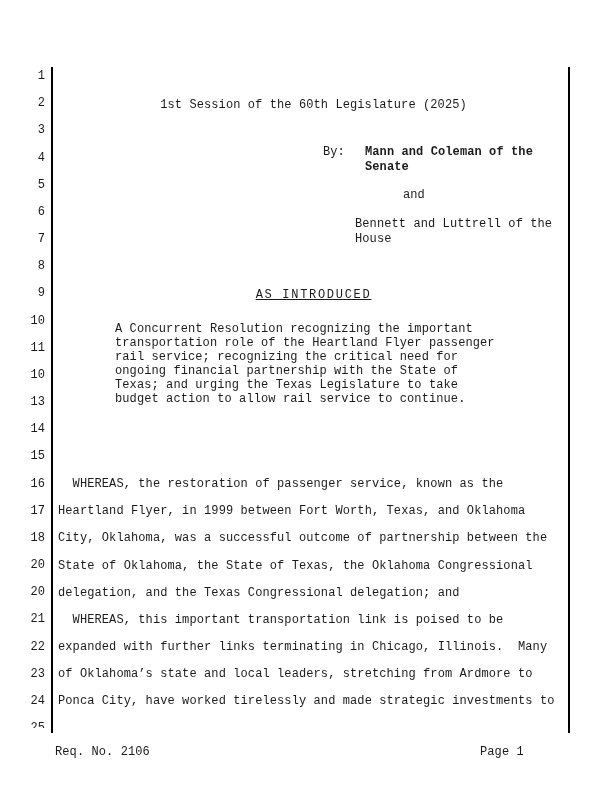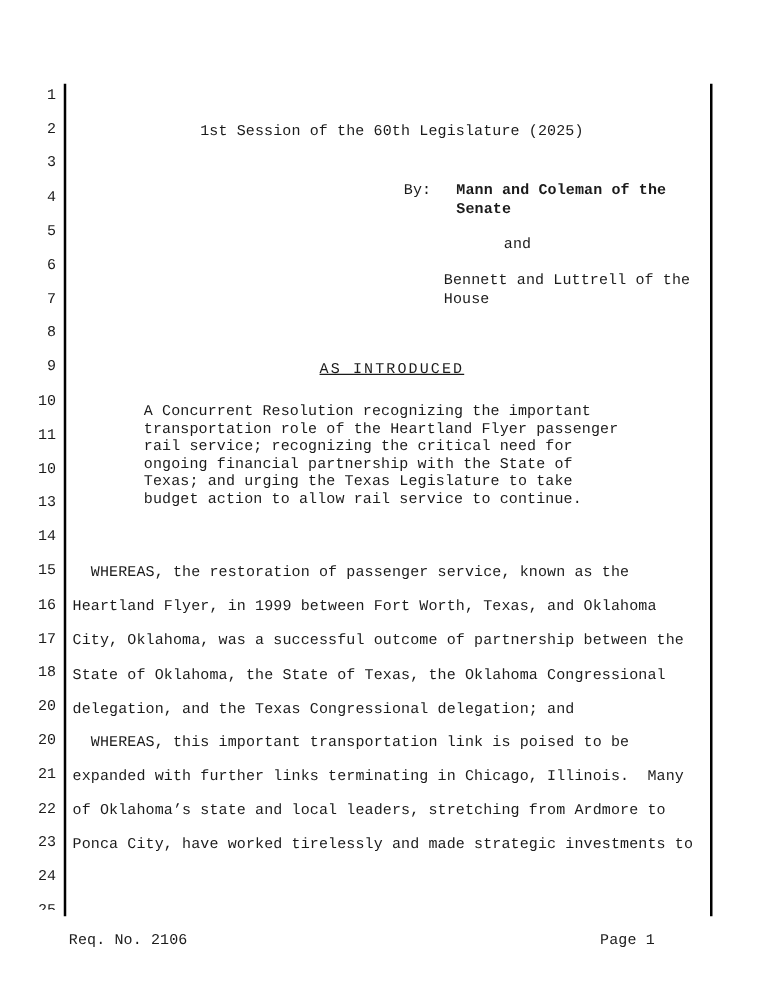--- a/index.html
+++ b/index.html
@@ -117,21 +117,21 @@
   <div class="t single-wide" style="left:355px; top:217px;">Bennett and Luttrell of the
 House</div>
 
   <div class="t single" style="left:115px; top:322px;">A Concurrent Resolution recognizing the important
 transportation role of the Heartland Flyer passenger
 rail service; recognizing the critical need for
 ongoing financial partnership with the State of
 Texas; and urging the Texas Legislature to take
 budget action to allow rail service to continue.</div>
 
-  <div class="t double" style="left:58px; top:445px;">  WHEREAS, the restoration of passenger service, known as the
+  <div class="t double" style="left:58px; top:471px;">  WHEREAS, the restoration of passenger service, known as the
 Heartland Flyer, in 1999 between Fort Worth, Texas, and Oklahoma
 City, Oklahoma, was a successful outcome of partnership between the
 State of Oklahoma, the State of Texas, the Oklahoma Congressional
 delegation, and the Texas Congressional delegation; and
   WHEREAS, this important transportation link is poised to be
 expanded with further links terminating in Chicago, Illinois.  Many
 of Oklahoma’s state and local leaders, stretching from Ardmore to
 Ponca City, have worked tirelessly and made strategic investments to</div>
 
   <div class="t" style="left:55px; top:745px;">Req. No. 2106</div>

